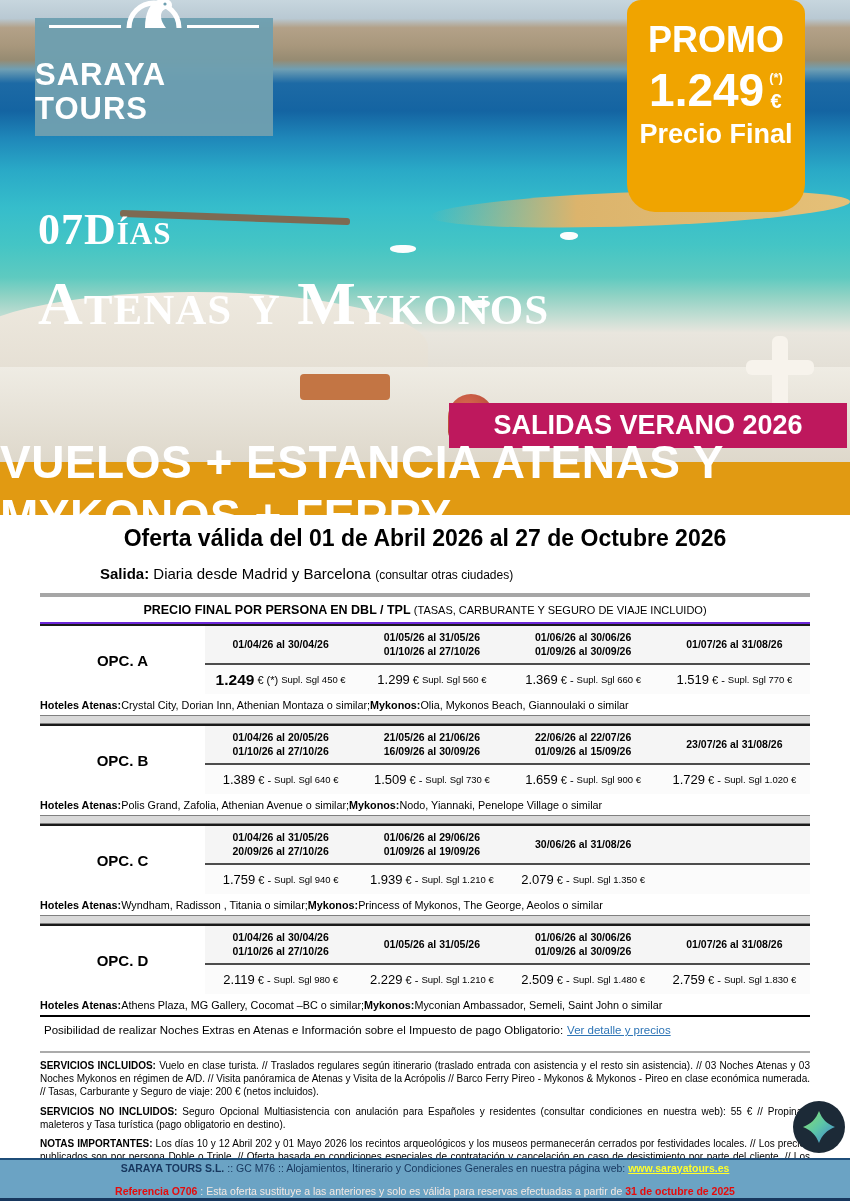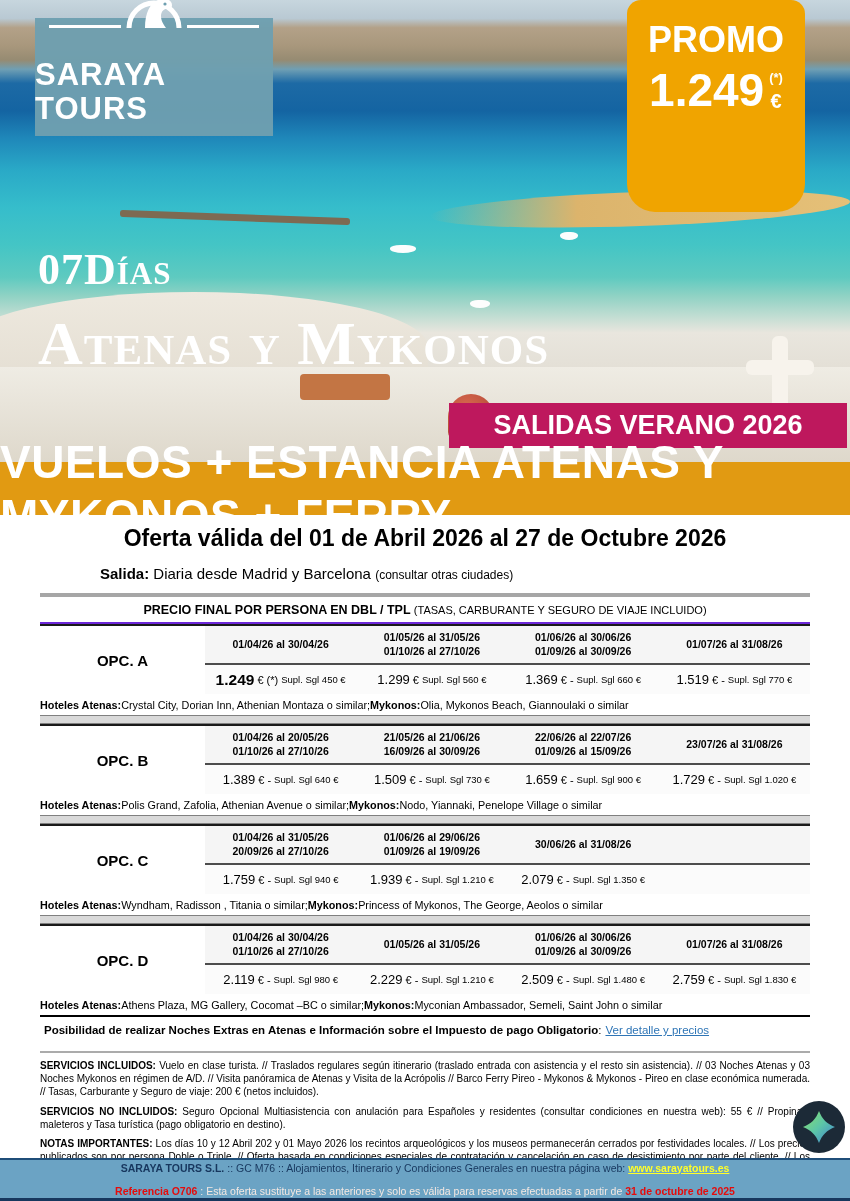--- a/index.html
+++ b/index.html
@@ -53,21 +53,21 @@
   .promo-price{display:flex;align-items:flex-end;margin-top:14px;line-height:.8;}
   .promo-num{font-size:46px;font-weight:bold;}
   .promo-curcol{display:flex;flex-direction:column;align-items:center;margin-left:5px;}
   .promo-ast{font-size:13px;font-weight:bold;margin-bottom:9px;}
   .promo-eur{font-size:20px;font-weight:bold;}
   .promo-final{font-size:27px;font-weight:bold;margin-top:10px;}
 
   
   .hero-title{position:absolute;left:38px;top:208px;color:#fff;
     font-family:"Liberation Serif",serif;font-variant:small-caps;line-height:1;}
-  .t-days{font-size:44px;font-weight:bold;letter-spacing:1px;margin-top:40px;}
+  .t-days{font-size:44px;font-weight:bold;letter-spacing:1px;}
   .t-main{font-size:62px;font-weight:600;letter-spacing:1px;margin-top:20px;}
 
   
   .salidas{position:absolute;right:3px;top:403px;width:398px;height:45px;background:#be185d;
     color:#fff;font-weight:bold;font-size:27px;display:flex;align-items:center;justify-content:center;}
   .amber{position:absolute;left:0;top:462px;width:850px;height:53px;background:#e19a12;
     color:#fff;font-weight:bold;font-size:46px;display:flex;align-items:center;justify-content:center;
     letter-spacing:.5px;}
 
   
@@ -98,21 +98,21 @@
   .pcell .pmid{margin:0 3px 0 3px;font-size:11px;}
   .pcell .psupl{font-size:9.5px;}
   .hotels{height:21px;display:flex;align-items:center;font-size:10.8px;color:#000;
     white-space:nowrap;overflow:hidden;}
   .hotels .hlb{font-weight:bold;}
   .band{height:7px;background:#d9d9d9;border-top:1px solid #808080;border-bottom:1px solid #808080;}
   .opt-top{border-top:2px solid #1a1a1a;}
 
   .xrow{border-top:2px solid #000;height:26px;display:flex;align-items:center;
     font-size:11.5px;color:#000;padding-left:4px;}
-  .xrow .xb{font-weight:bold;}
+  .xrow .xb{font-weight:normal;}
   .xrow .xlink{color:#2e75b6;text-decoration:underline;margin-left:4px;cursor:pointer;}
   .xrow-last{border-bottom:3px solid #000;}
 
   
   .fine{margin:8px 40px 0 40px;border-top:2px solid #ababab;padding-top:6px;}
   .fp{font-size:10px;line-height:1.32;color:#000;text-align:justify;margin:0 0 6px 0;}
   .fp .fpl{font-weight:bold;}
 
   
   .float-badge{position:absolute;right:4px;top:1100px;width:54px;height:54px;cursor:pointer;}
@@ -161,20 +161,21 @@
 
   <div class="promo">
     <div class="promo-label">PROMO</div>
     <div class="promo-price">
       <span class="promo-num">1.249</span>
       <span class="promo-curcol">
         <span class="promo-ast">(*)</span>
         <span class="promo-eur">€</span>
       </span>
     </div>
+    <div class="promo-final">Precio Final</div>
   </div>
 
   <div class="hero-title">
     <div class="t-days">07Días</div>
     <div class="t-main">Atenas y Mykonos</div>
   </div>
 
   <div class="salidas">SALIDAS VERANO 2026</div>
 
   <div class="amber">VUELOS + ESTANCIA ATENAS Y MYKONOS + FERRY</div>

